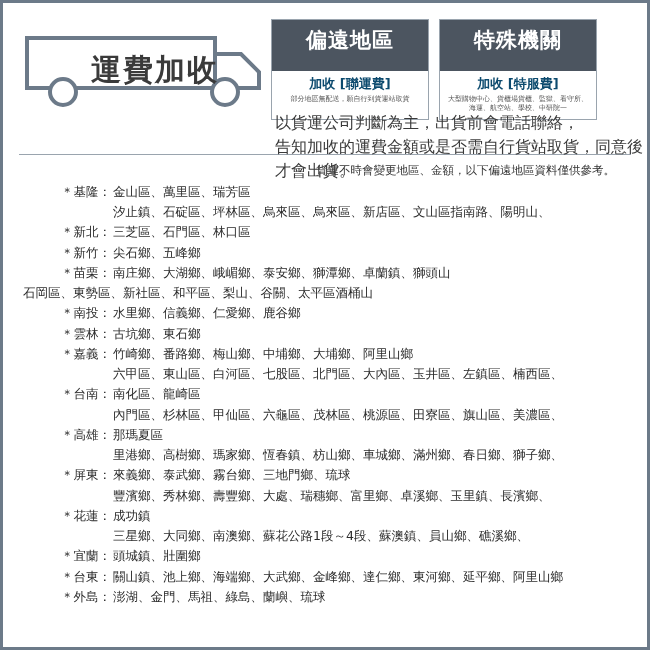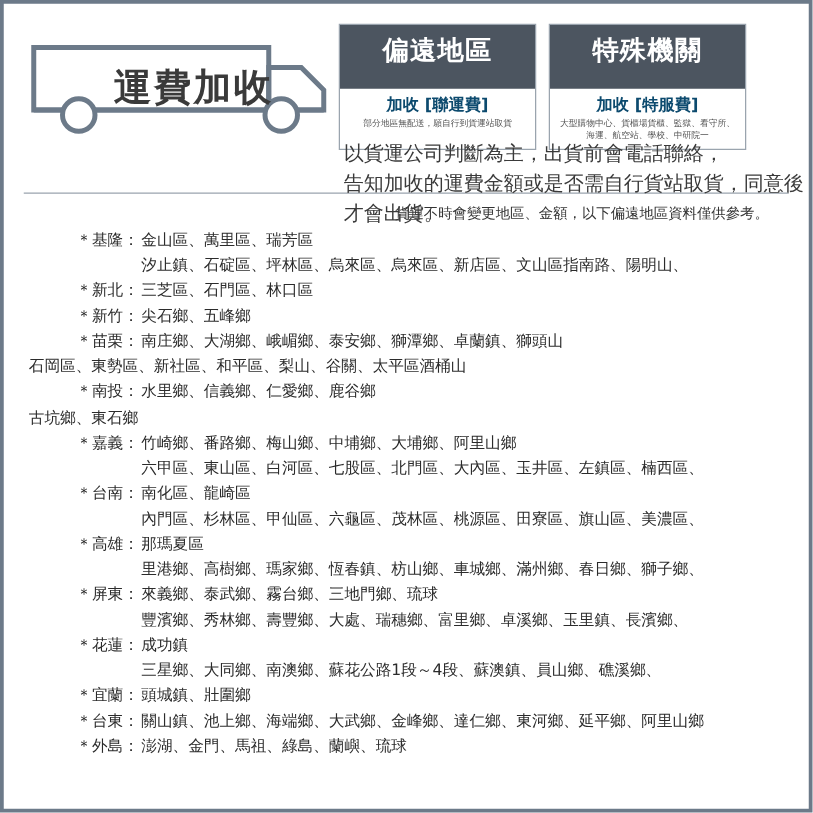--- a/index.html
+++ b/index.html
@@ -193,20 +193,21 @@
             <span class="cont">石岡區、東勢區、新社區、和平區、梨山、谷關、太平區酒桶山</span>
           </div>
         </div>
         <div class="row">
           <div class="lab">＊南投：</div>
           <div class="val">
             <span class="cont">水里鄉、信義鄉、仁愛鄉、鹿谷鄉</span>
           </div>
         </div>
         <div class="row">
+          <div class="lab">＊雲林：</div>
           <div class="val">
             <span class="cont">古坑鄉、東石鄉</span>
           </div>
         </div>
         <div class="row">
           <div class="lab">＊嘉義：</div>
           <div class="val">
             <span class="cont">竹崎鄉、番路鄉、梅山鄉、中埔鄉、大埔鄉、阿里山鄉</span>
           </div>
         </div>

